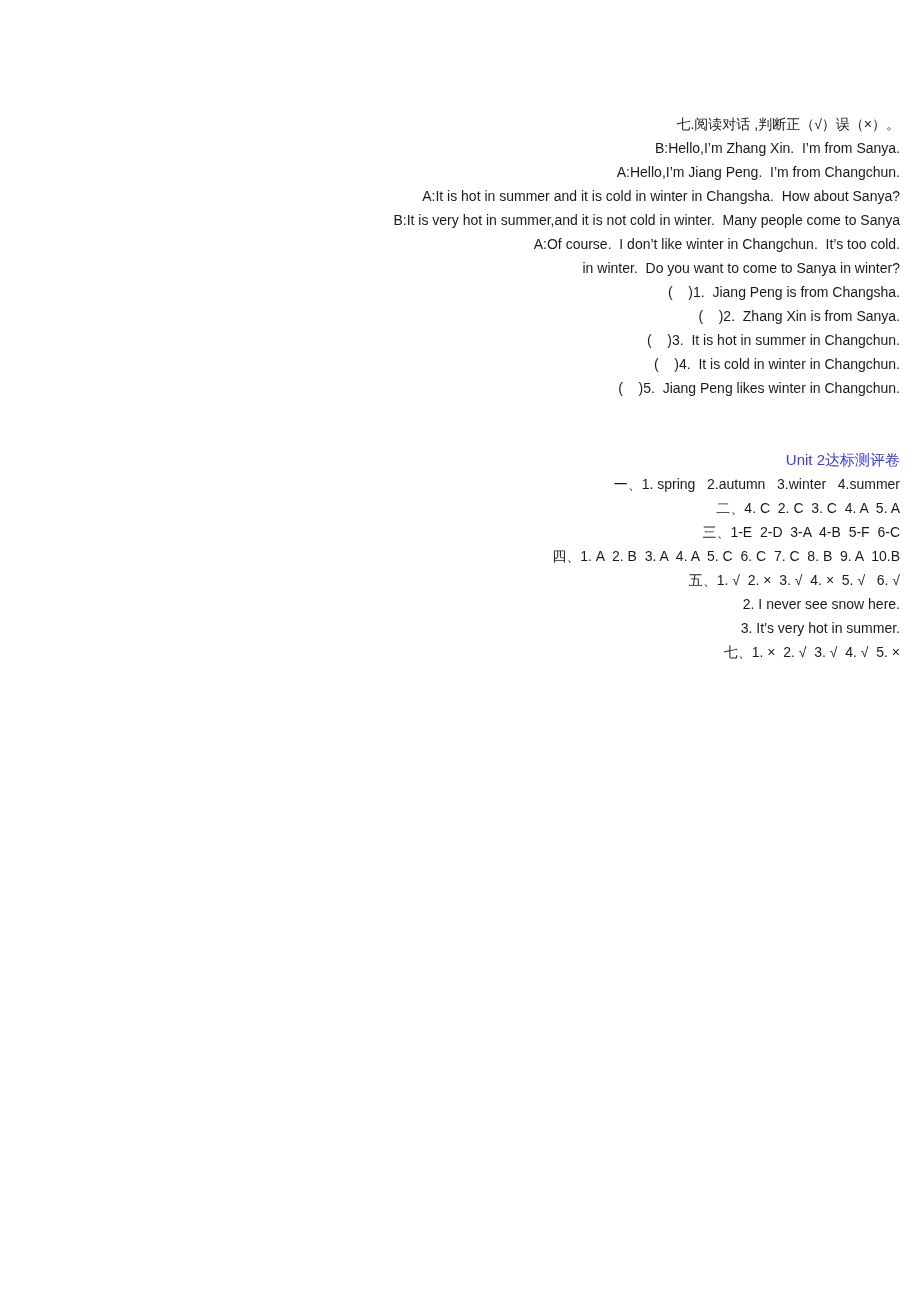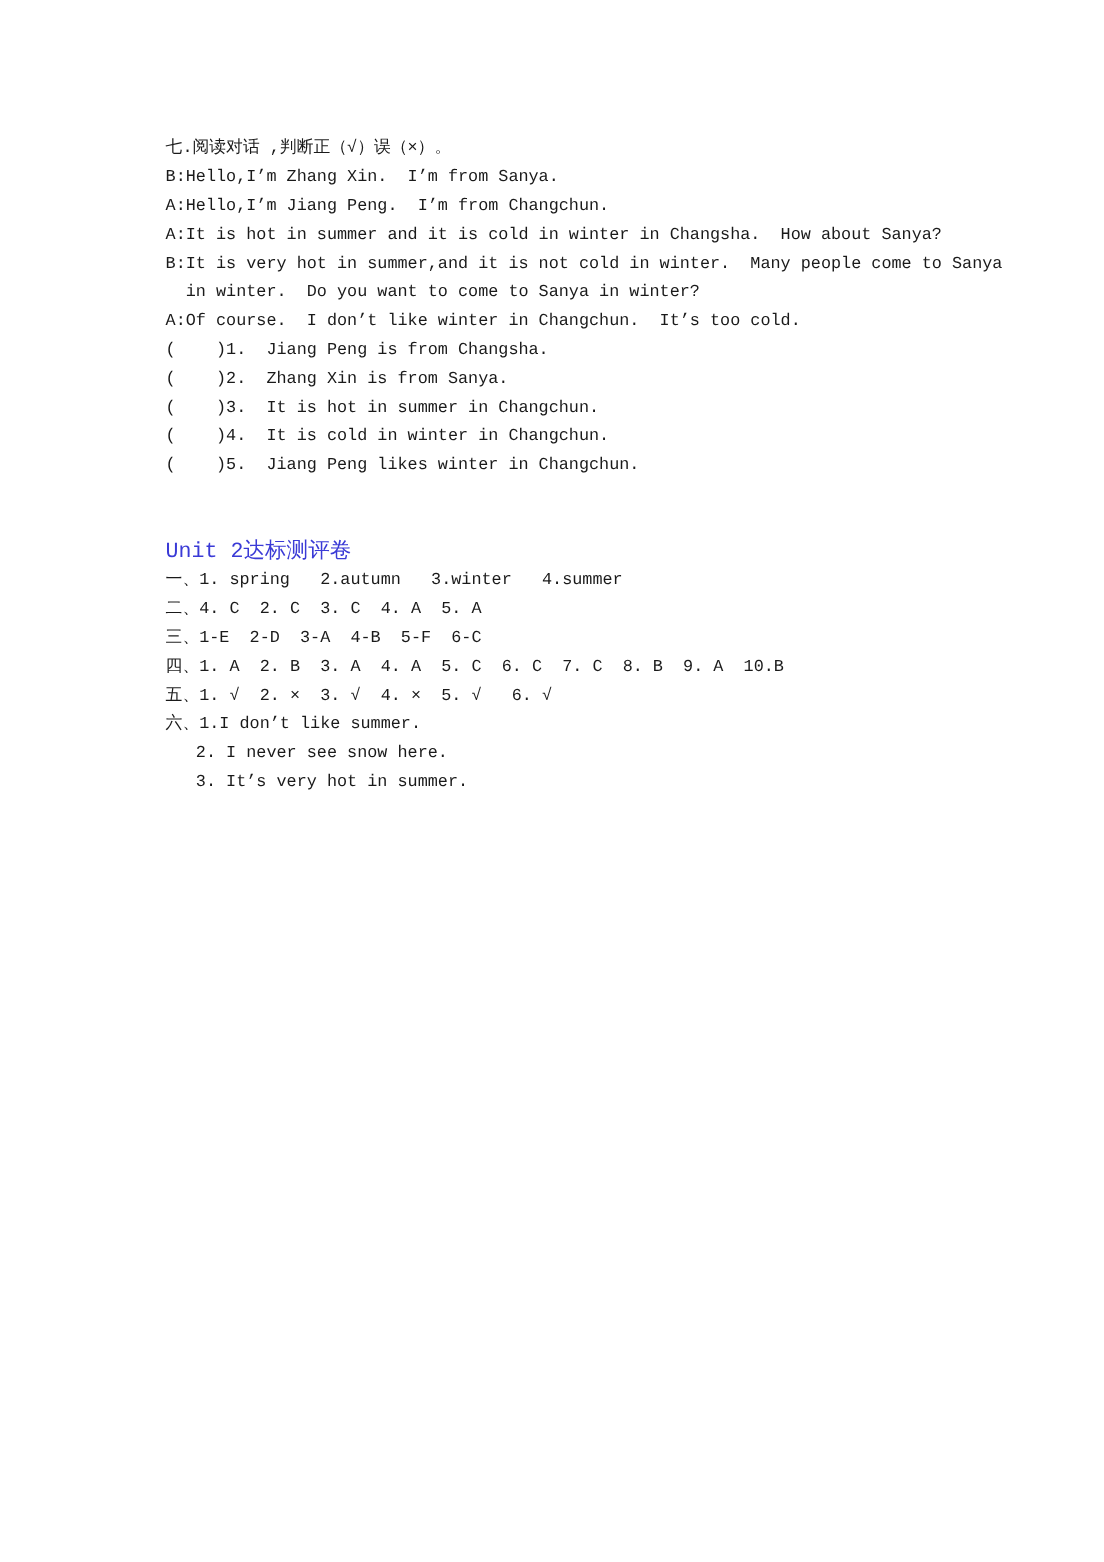--- a/index.html
+++ b/index.html
@@ -12,50 +12,51 @@
     padding: 112px 20px 0 138px;
     font-family: "Liberation Mono", "DejaVu Sans Mono", monospace;
     font-size: 14px;
     color: #1a1a1a;
     overflow: hidden;
   }
   .line {
     white-space: pre;
     line-height: 24px;
     height: 24px;
-    font-family: Liberation Mono, monospace;
+    font-family: Liberation Sans, sans-serif;
+    text-align: right;
   }
   .answers { margin-top: 48px; }
-  .heading { font-size: 18px; margin-top: 16px; }
+  .heading { font-size: 15px; margin-top: 16px; }
 </style>
 </head>
 <body>
 
 <div class="page" style="color: rgb(26, 26, 26);">
 
   <section class="reading">
     <div class="line">七.阅读对话 ,判断正（√）误（×）。</div>
     <div class="line">B:Hello,I’m Zhang Xin.  I’m from Sanya.</div>
     <div class="line">A:Hello,I’m Jiang Peng.  I’m from Changchun.</div>
     <div class="line">A:It is hot in summer and it is cold in winter in Changsha.  How about Sanya?</div>
     <div class="line">B:It is very hot in summer,and it is not cold in winter.  Many people come to Sanya</div>
+    <div class="line">A:Of course.  I don’t like winter in Changchun.  It’s too cold.</div>
     <div class="line">  in winter.  Do you want to come to Sanya in winter?</div>
-    <div class="line">A:Of course.  I don’t like winter in Changchun.  It’s too cold.</div>
     <div class="line">(    )1.  Jiang Peng is from Changsha.</div>
     <div class="line">(    )2.  Zhang Xin is from Sanya.</div>
     <div class="line">(    )3.  It is hot in summer in Changchun.</div>
     <div class="line">(    )4.  It is cold in winter in Changchun.</div>
     <div class="line">(    )5.  Jiang Peng likes winter in Changchun.</div>
   </section>
 
   <section class="answers">
     <div class="line heading" style="color: rgb(58, 58, 214);">Unit 2达标测评卷</div>
     <div class="line">一、1. spring   2.autumn   3.winter   4.summer</div>
     <div class="line">二、4. C  2. C  3. C  4. A  5. A</div>
     <div class="line">三、1-E  2-D  3-A  4-B  5-F  6-C</div>
     <div class="line">四、1. A  2. B  3. A  4. A  5. C  6. C  7. C  8. B  9. A  10.B</div>
     <div class="line">五、1. √  2. ×  3. √  4. ×  5. √   6. √</div>
-    <div class="line">六、1.I don’t like summer.</div>
     <div class="line">   2. I never see snow here.</div>
     <div class="line">   3. It’s very hot in summer.</div>
+    <div class="line">七、1. ×  2. √  3. √  4. √  5. ×</div>
   </section>
 
 </div>
 
 </body></html>

